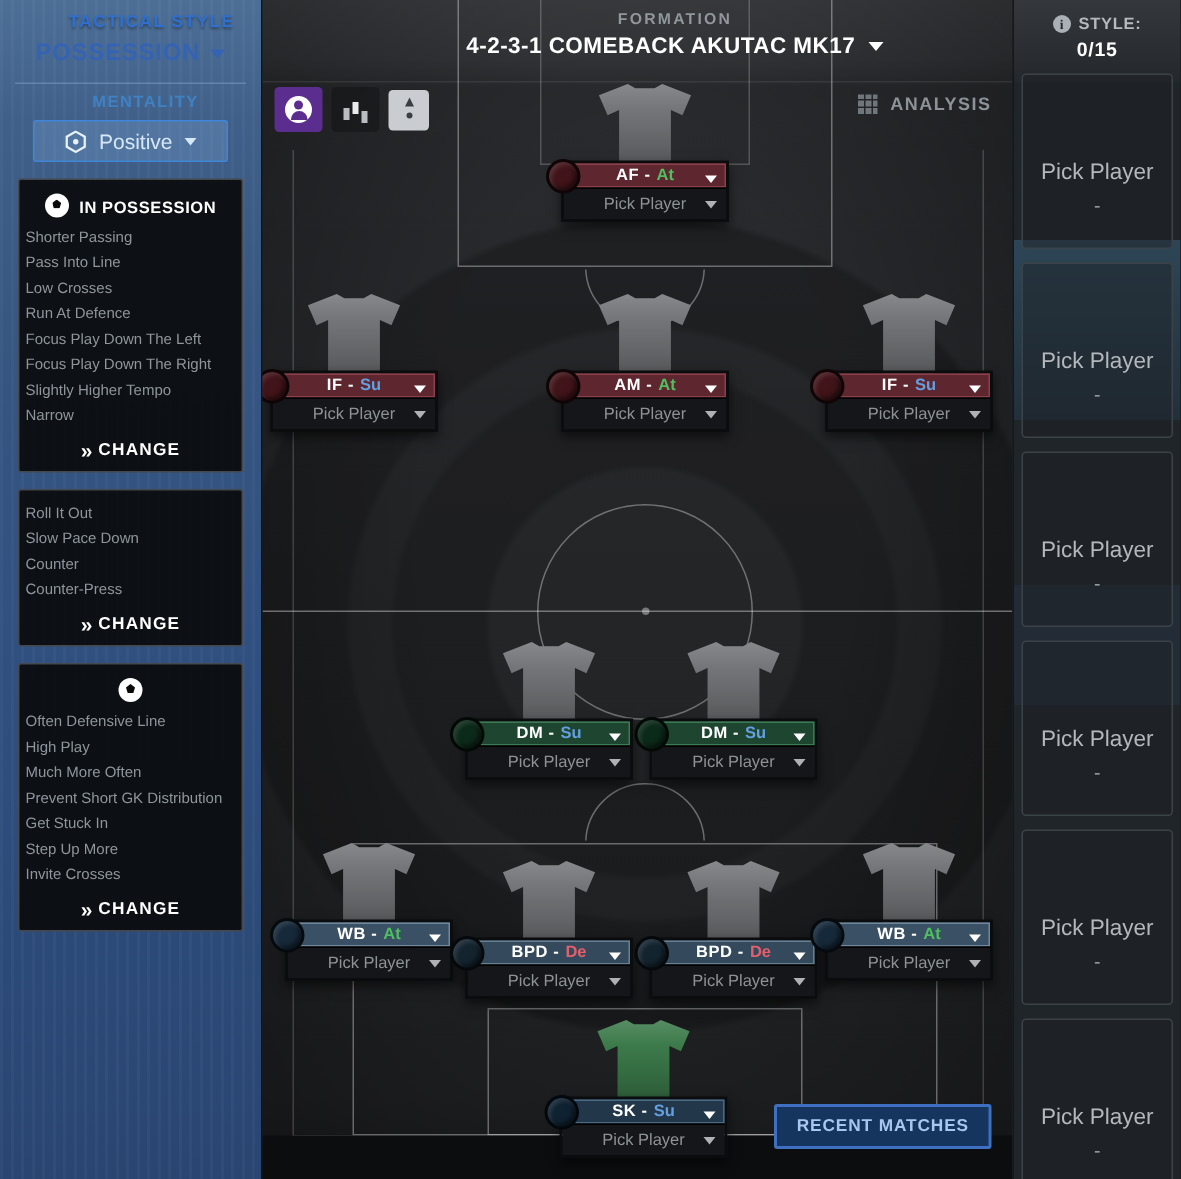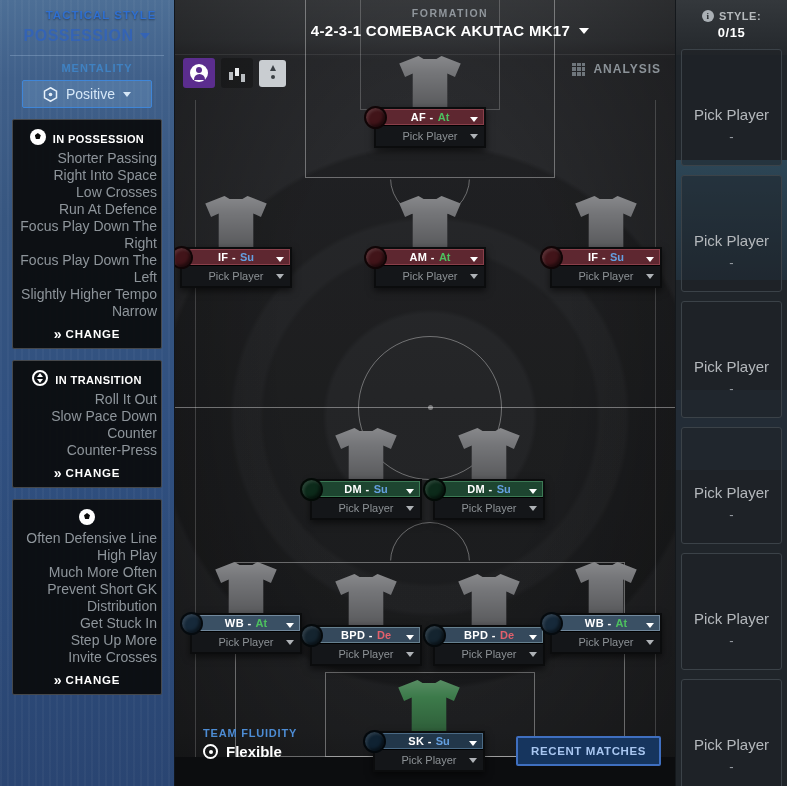--- a/index.html
+++ b/index.html
@@ -22,21 +22,21 @@
   .mentality-btn {
     margin:6px auto 0 auto; width:130px; height:28px; display:flex; align-items:center; justify-content:center; gap:8px;
     background:rgba(130,175,220,.28); border:1.5px solid #3f86d8; border-radius:2px; cursor:pointer;
     color:#d6e7f7; font-size:14px;
   }
   .chev { width:0; height:0; border-left:4px solid transparent; border-right:4px solid transparent; border-top:5px solid currentColor; display:inline-block; }
   .chev-big { border-left-width:5px; border-right-width:5px; border-top-width:6px; }
 
   .panel { margin:11px 12px 0 12px; background:rgba(10,11,12,.93); border:1px solid #45484c; border-radius:2px; padding:7px 4px 6px 4px; }
   .panel-head { display:flex; align-items:flex-end; justify-content:center; gap:7px; color:#fff; font-size:11px; font-weight:bold; letter-spacing:.4px; padding:2px 0 5px 0; }
-  .panel-items { text-align:right; color:#8e959b; font-size:14px; line-height:17px; }
+  .panel-items { text-align:left; color:#8e959b; font-size:10px; line-height:17px; }
   .panel-change { display:flex; align-items:center; justify-content:center; gap:5px; color:#fff; font-weight:bold; font-size:11.5px; letter-spacing:.8px; padding:8px 0 2px 0; cursor:pointer; }
   .panel-change .dbl { font-size:14px; line-height:10px; letter-spacing:-1px; }
 
   .icon-ball { width:16px; height:16px; border-radius:50%; background:#fff; position:relative; flex:0 0 16px; }
   .icon-ball::after { content:""; position:absolute; left:5px; top:4px; width:6px; height:6px; background:#0a0a0a;
     clip-path:polygon(50% 0,100% 38%,81% 100%,19% 100%,0 38%); }
   .icon-trans { width:16px; height:16px; border-radius:50%; border:2px solid #fff; position:relative; flex:0 0 16px; }
   .icon-trans::before { content:""; position:absolute; left:3px; top:1px; width:0; height:0; border-left:3px solid transparent; border-right:3px solid transparent; border-bottom:4px solid #fff; }
   .icon-trans::after { content:""; position:absolute; left:3px; bottom:1px; width:0; height:0; border-left:3px solid transparent; border-right:3px solid transparent; border-top:4px solid #fff; }
 
@@ -136,39 +136,35 @@
     </button>
 
     <div class="panel">
       <div class="panel-head">
         <span class="icon-ball"></span>
         <span>IN POSSESSION</span>
       </div>
       <div class="panel-items">
 
       <div>Shorter Passing</div>
-          <div>Right Into Space</div>
+          <div>Pass Into Line</div>
           <div>Low Crosses</div>
           <div>Run At Defence</div>
+          <div>Focus Play Down The Left</div>
           <div>Focus Play Down The Right</div>
-          <div>Focus Play Down The Left</div>
           <div>Slightly Higher Tempo</div>
           <div>Narrow</div>
         </div>
       <div class="panel-change">
         <span class="dbl">»</span>
         <span>CHANGE</span>
       </div>
     </div>
 
     <div class="panel">
-      <div class="panel-head">
-        <span class="icon-trans"></span>
-        <span>IN TRANSITION</span>
-      </div>
       <div class="panel-items">
 
       <div>Roll It Out</div>
           <div>Slow Pace Down</div>
           <div>Counter</div>
           <div>Counter-Press</div>
         </div>
       <div class="panel-change">
         <span class="dbl">»</span>
         <span>CHANGE</span>
@@ -442,27 +438,20 @@
               <span class="chev role-chev"></span>
             </div>
             <div class="pick-bar">
               <span>Pick Player</span>
               <span class="chev pick-chev"></span>
             </div>
           </div>
         </div>
       </div>
 
-    <div class="fluidity">
-      <div class="fluidity-label">TEAM FLUIDITY</div>
-      <div class="fluidity-value">
-        <span class="icon-target"></span>
-        <span>Flexible</span>
-      </div>
-    </div>
 
     <button class="recent-btn">RECENT MATCHES</button>
   </main>
 
   <aside class="right">
     <div class="backdrop-c"></div>
     <div class="backdrop-a"></div>
     <div class="backdrop-b"></div>
     <div class="subs-head">
       <div class="subs-label">

